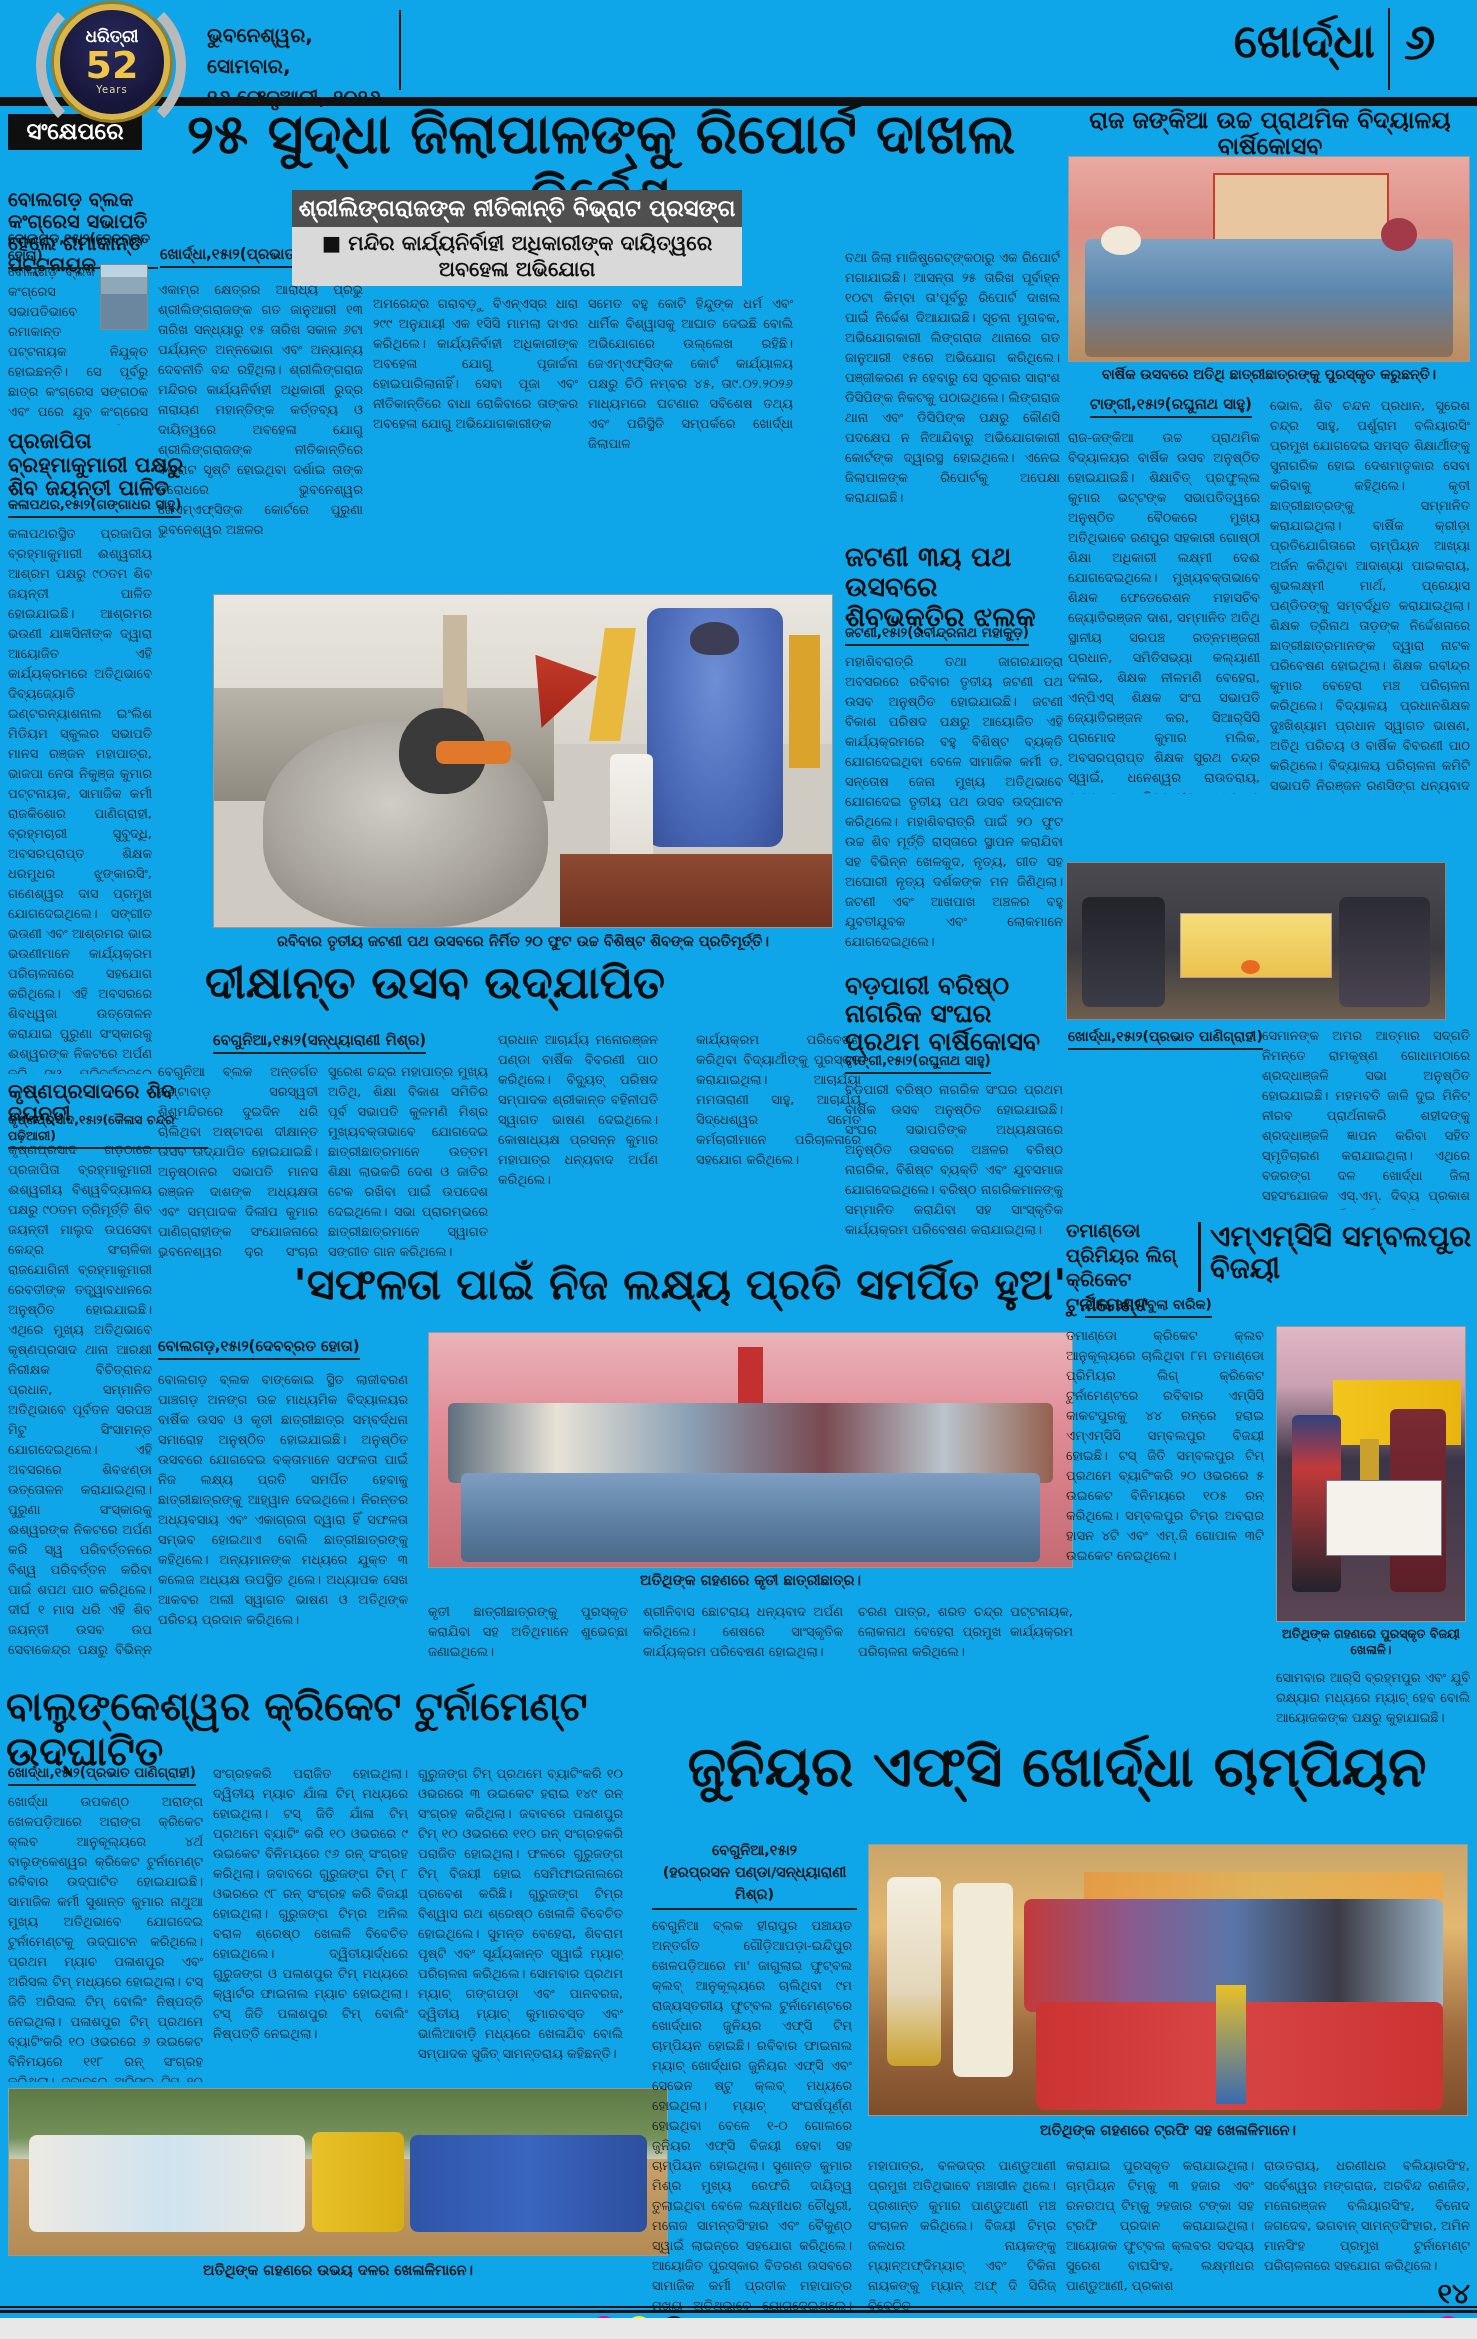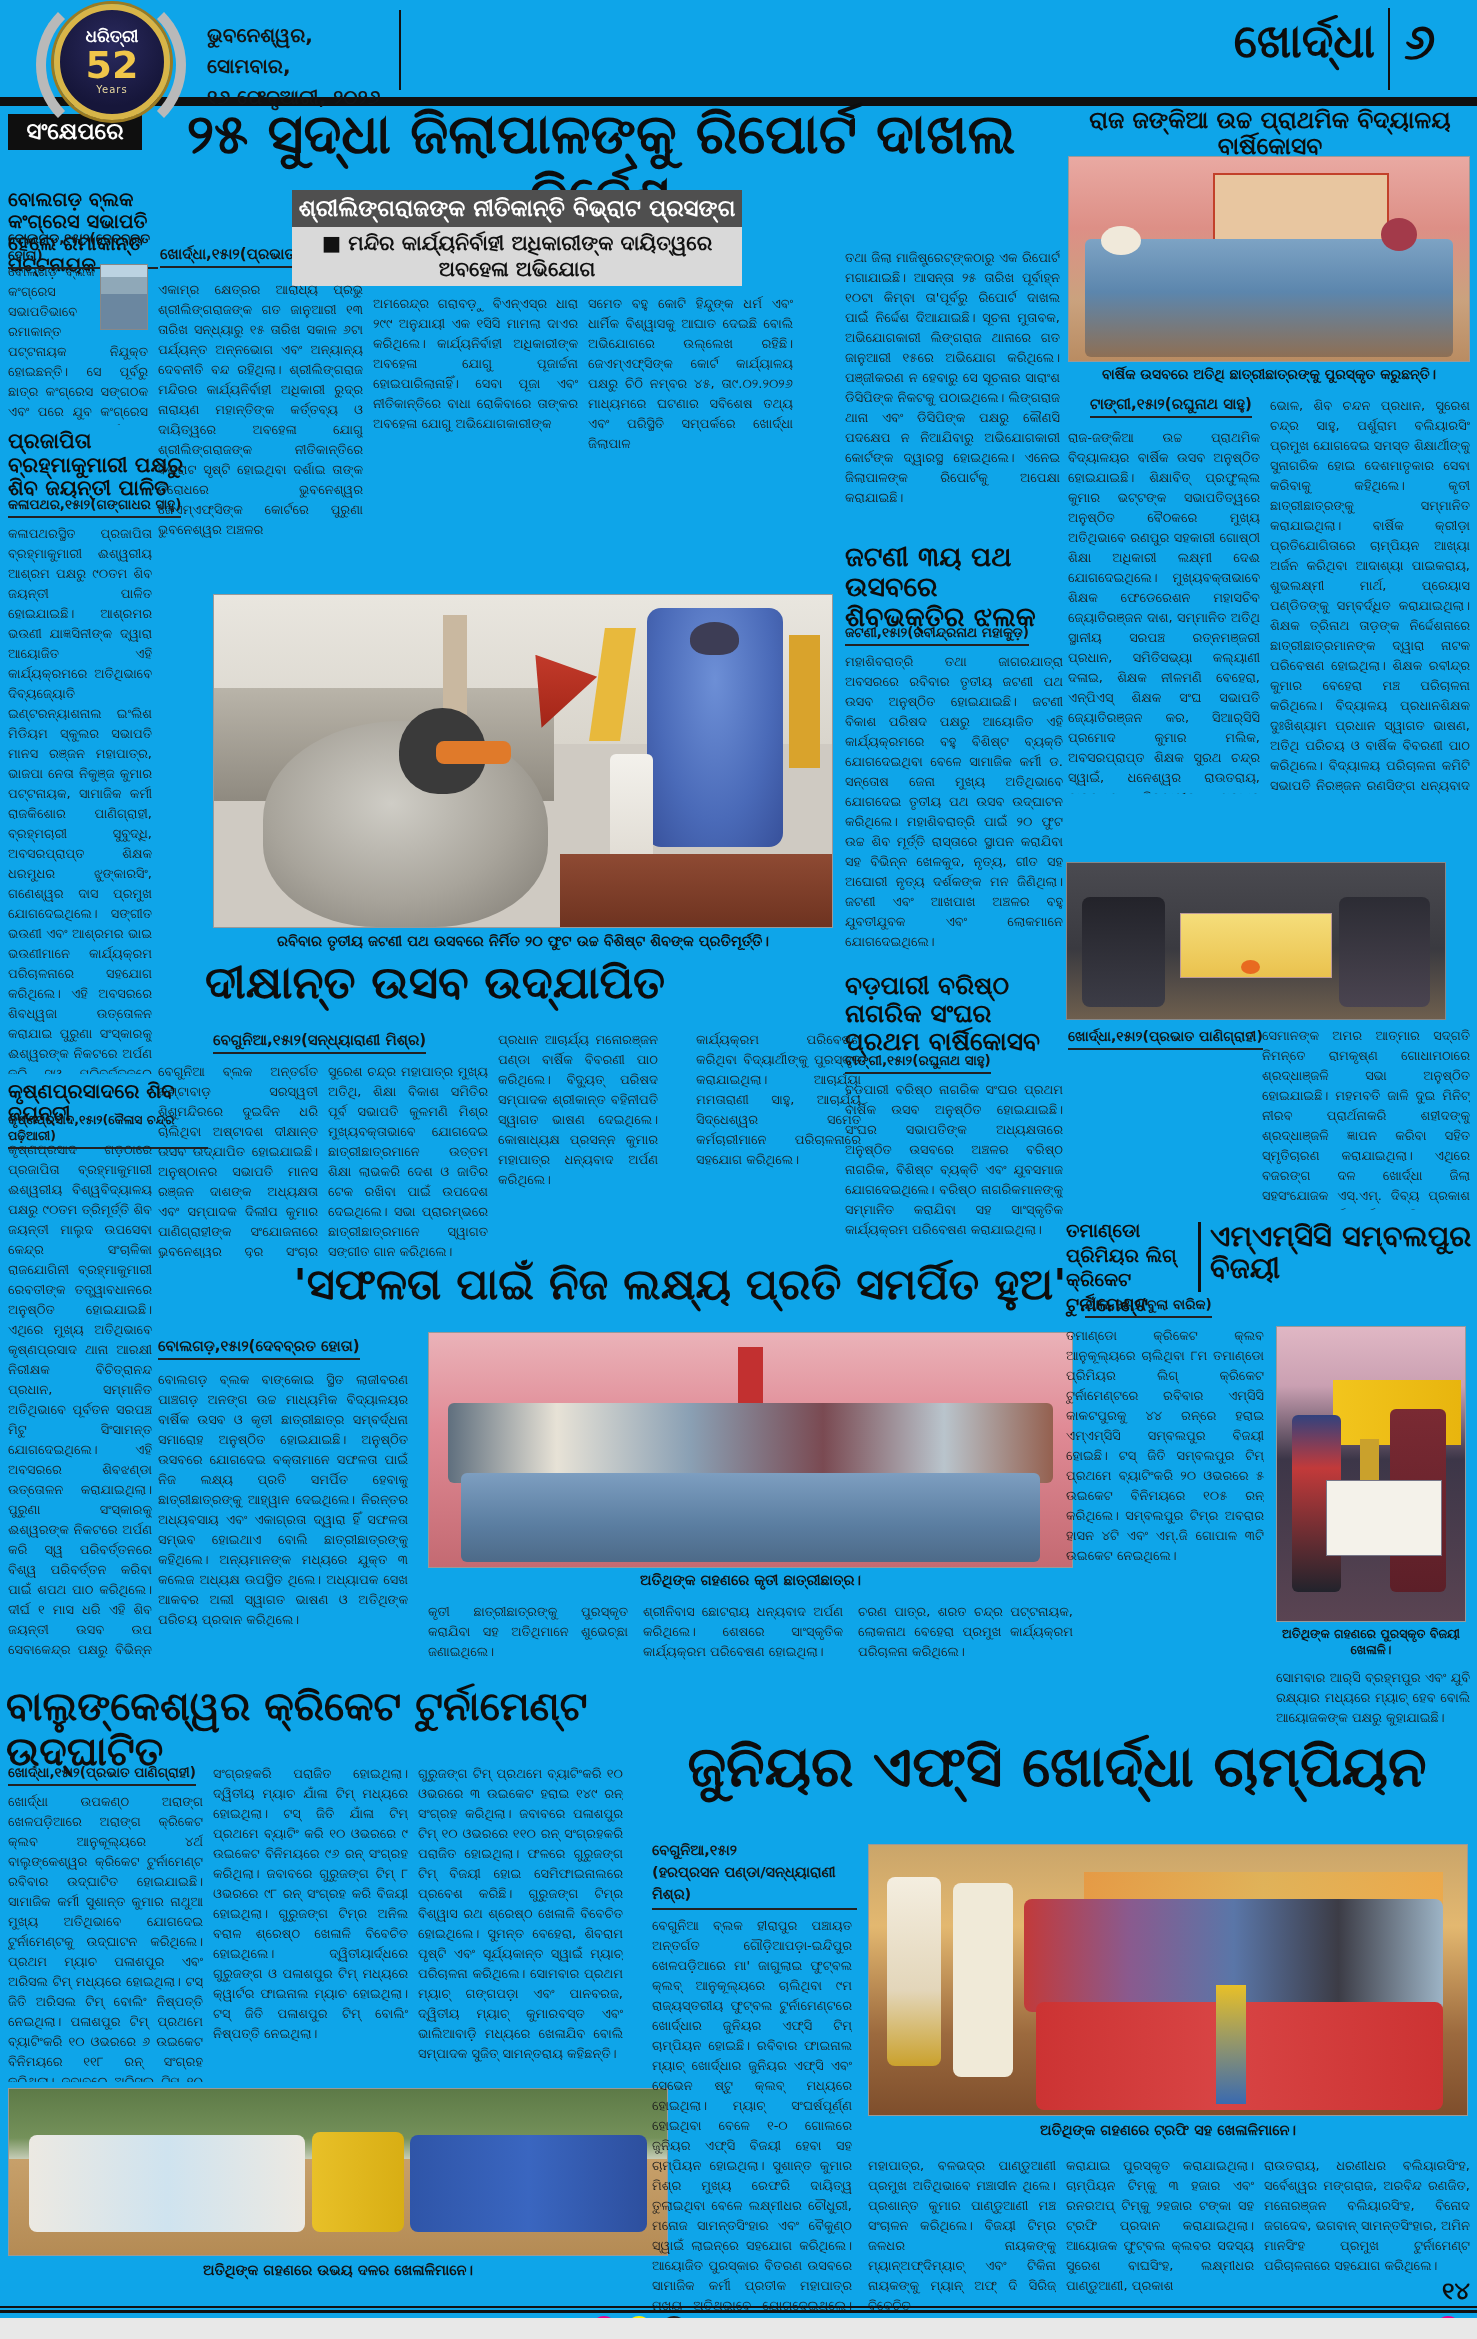--- a/index.html
+++ b/index.html
@@ -213,40 +213,40 @@
   <div class="abs photo" style="left:8px;top:2088px;width:660px;height:168px;border:1px solid #999;">
     <div style="left:0;top:0;width:100%;height:42%;background:linear-gradient(180deg,#5d7a47 0%,#74915a 70%,#c6cdb8 100%);"></div>
     <div style="left:0;top:42%;width:100%;height:58%;background:linear-gradient(180deg,#c7a06a 0%,#b48b55 100%);"></div>
     <div style="left:3%;top:28%;width:42%;height:58%;background:linear-gradient(90deg,#ece9e2 0%,#cfe3ef 50%,#ece9e2 100%);border-radius:8px;"></div>
     <div style="left:46%;top:26%;width:14%;height:60%;background:linear-gradient(90deg,#e8c028,#d8ae14);border-radius:8px;"></div>
     <div style="left:61%;top:28%;width:36%;height:58%;background:linear-gradient(90deg,#2f55a8 0%,#3a66c0 50%,#2d4f9e 100%);border-radius:8px;"></div>
   </div>
   <div class="abs caption" style="left:8px;top:2262px;width:660px;">ଅତିଥିଙ୍କ ଗହଣରେ ଉଭୟ ଦଳର ଖେଳାଳିମାନେ।</div>
 
   <div class="abs hl" style="left:640px;top:1736px;width:834px;font-size:56px;text-align:center;">ଜୁନିୟର ଏଫ୍‌ସି ଖୋର୍ଦ୍ଧା ଚାମ୍ପିୟନ</div>
-  <div class="abs" style="left:652px;top:1840px;width:205px;text-align:left;font-weight:700;font-size:14.5px;line-height:1.5;">
+  <div class="abs" style="left:652px;top:1840px;width:205px;text-align:center;font-weight:700;font-size:14.5px;line-height:1.5;">
     <div>ବେଗୁନିଆ,୧୫ା୨</div>
     <div style="border-bottom:2px solid #222;padding-bottom:3px;">(ହରପ୍ରସନ ପଣ୍ଡା/ସନ୍ଧ୍ୟାରାଣୀ ମିଶ୍ର)</div>
   </div>
   <div class="abs body-txt col" style="left:652px;top:1916px;width:200px;height:396px;">ବେଗୁନିଆ ବ୍ଲକ ହୀରାପୁର ପଞ୍ଚାୟତ ଅନ୍ତର୍ଗତ ଗୌଡ଼ିଆପଡ଼ା-ଇନ୍ଦିପୁର ଖେଳପଡ଼ିଆରେ ମା' ଜାଗୁଲାଇ ଫୁଟ୍‌ବଲ କ୍ଲବ୍ ଆନୁକୂଲ୍ୟରେ ଚାଲିଥିବା ୯ମ ରାଜ୍ୟସ୍ତରୀୟ ଫୁଟ୍‌ବଲ ଟୁର୍ନାମେଣ୍ଟରେ ଖୋର୍ଦ୍ଧାର ଜୁନିୟର ଏଫ୍‌ସି ଟିମ୍ ଚାମ୍ପିୟନ ହୋଇଛି। ରବିବାର ଫାଇନାଲ ମ୍ୟାଚ୍ ଖୋର୍ଦ୍ଧାର ଜୁନିୟର ଏଫ୍‌ସି ଏବଂ ସେଭେନ ଷ୍ଟୁ କ୍ଲବ୍ ମଧ୍ୟରେ ହୋଇଥିଲା। ମ୍ୟାଚ୍ ସଂଘର୍ଷପୂର୍ଣ୍ଣ ହୋଇଥିବା ବେଳେ ୧-୦ ଗୋଲରେ ଜୁନିୟର ଏଫ୍‌ସି ବିଜୟୀ ହେବା ସହ ଚାମ୍ପିୟନ ହୋଇଥିଲା। ସୁଶାନ୍ତ କୁମାର ମିଶ୍ର ମୁଖ୍ୟ ରେଫରି ଦାୟିତ୍ୱ ତୁଲାଇଥିବା ବେଳେ ଲକ୍ଷ୍ମୀଧର ଚୌଧୁରୀ, ମନୋଜ ସାମନ୍ତସିଂହାର ଏବଂ ବୈକୁଣ୍ଠ ସ୍ୱାଇଁ ଲାଇନ୍‌ରେ ସହଯୋଗ କରିଥିଲେ। ଆୟୋଜିତ ପୁରସ୍କାର ବିତରଣ ଉସବରେ ସାମାଜିକ କର୍ମୀ ପ୍ରତୀକ ମହାପାତ୍ର ମୁଖ୍ୟ ଅତିଥିଭାବେ ଯୋଗଦେଇଥିଲେ। ବୈଜ୍ଞାନିକ ନିରାକାର ସୁବୁଦ୍ଧି, ସତ୍ୟରଞ୍ଜନ</div>
   <div class="abs photo" style="left:868px;top:1844px;width:600px;height:272px;border:1px solid #999;">
     <div style="left:0;top:0;width:100%;height:100%;background:linear-gradient(180deg,#caa56a 0%,#e3b870 30%,#9c6a3e 70%,#7e4e2c 100%);"></div>
     <div style="left:36%;top:10%;width:60%;height:40%;background:linear-gradient(90deg,#e9963c 0%,#e2b354 50%,#f0a844 100%);opacity:.8;"></div>
     <div style="left:3%;top:12%;width:9%;height:70%;background:linear-gradient(180deg,#f4eee0 0%,#e3d6ba 60%,#caa12c 100%);border-radius:8px;"></div>
     <div style="left:14%;top:14%;width:10%;height:72%;background:#f0ead8;border-radius:8px;"></div>
     <div style="left:26%;top:20%;width:70%;height:42%;background:linear-gradient(90deg,#c23a3a 0%,#8a5a8e 25%,#5a76a8 50%,#3c3c46 75%,#9db4c6 100%);border-radius:8px;"></div>
     <div style="left:28%;top:58%;width:68%;height:40%;background:linear-gradient(90deg,#cc3333 0%,#d84444 45%,#cc3333 100%);border-radius:8px;"></div>
     <div style="left:58%;top:52%;width:5%;height:44%;background:linear-gradient(180deg,#e8c028,#3a6ab0);"></div>
   </div>
   <div class="abs caption" style="left:868px;top:2122px;width:600px;">ଅତିଥିଙ୍କ ଗହଣରେ ଟ୍ରଫି ସହ ଖେଳାଳିମାନେ।</div>
   <div class="abs body-txt col" style="left:868px;top:2156px;width:188px;height:154px;">ମହାପାତ୍ର, ବଳଭଦ୍ର ପାଣ୍ଡୁଆଣୀ ପ୍ରମୁଖ ଅତିଥିଭାବେ ମଞ୍ଚାସୀନ ଥିଲେ। ପ୍ରଶାନ୍ତ କୁମାର ପାଣ୍ଡୁଆଣୀ ମଞ୍ଚ ସଂଚାଳନ କରିଥିଲେ। ବିଜୟୀ ଟିମ୍‌ର ଜଳଧର ନାୟକଙ୍କୁ ମ୍ୟାନ୍‌ଅଫ୍‌ଦିମ୍ୟାଚ୍ ଏବଂ ଟିକିନା ନାୟକଙ୍କୁ ମ୍ୟାନ୍ ଅଫ୍ ଦି ସିରିଜ୍ ବିବେଚିତ</div>
   <div class="abs body-txt col" style="left:1066px;top:2156px;width:188px;height:154px;">କରାଯାଇ ପୁରସ୍କୃତ କରାଯାଇଥିଲା। ଚାମ୍ପିୟନ ଟିମ୍‌କୁ ୩ ହଜାର ଏବଂ ରନରଅପ୍ ଟିମ୍‌କୁ ୨ହଜାର ଟଙ୍କା ସହ ଟ୍ରଫି ପ୍ରଦାନ କରାଯାଇଥିଲା। ଆୟୋଜକ ଫୁଟ୍‌ବଲ କ୍ଲବର ସଦସ୍ୟ ସୁରେଶ ବାଘସିଂହ, ଲକ୍ଷ୍ମୀଧର ପାଣ୍ଡୁଆଣୀ, ପ୍ରକାଶ</div>
   <div class="abs body-txt col" style="left:1264px;top:2156px;width:206px;height:154px;">ରାଉତରାୟ, ଧରଣୀଧର ବଲିୟାରସିଂହ, ସର୍ବେଶ୍ୱର ମଙ୍ଗରାଜ, ଅରବିନ୍ଦ ରଣଜିତ, ମନୋରଞ୍ଜନ ବଲିୟାରସିଂହ, ବିନୋଦ ଜଗଦେବ, ଭଗବାନ୍ ସାମନ୍ତସିଂହାର, ଅମିନ ମାନସିଂହ ପ୍ରମୁଖ ଟୁର୍ନାମେଣ୍ଟ ପରିଚାଳନାରେ ସହଯୋଗ କରିଥିଲେ।</div>
 
-  <div class="abs hl" style="left:1418px;top:2278px;width:52px;font-size:24px;text-align:right;">୧୪</div>
+  <div class="abs hl" style="left:1418px;top:2278px;width:52px;font-size:28px;text-align:right;">୧୪</div>
   <div class="abs" style="left:0;top:2306px;width:1477px;height:1.5px;background:#111;"></div>
   <div class="abs" style="left:0;top:2310px;width:1477px;height:3px;background:#111;"></div>
 
   <div class="abs reg-sq" style="left:205px;top:2318px;"></div>
   <div class="abs" style="left:556px;top:2316px;">
     <span class="reg-dot" style="background:#00adee;"></span><span class="reg-dot" style="background:#ec008c;"></span><span class="reg-dot" style="background:#fff200;"></span><span class="reg-dot" style="background:#231f20;"></span>
   </div>
   <div class="abs reg-sq" style="left:1088px;top:2318px;"></div>
   <div class="abs" style="left:1400px;top:2316px;">
     <span class="reg-dot" style="background:#00adee;"></span><span class="reg-dot" style="background:#ec008c;"></span>

